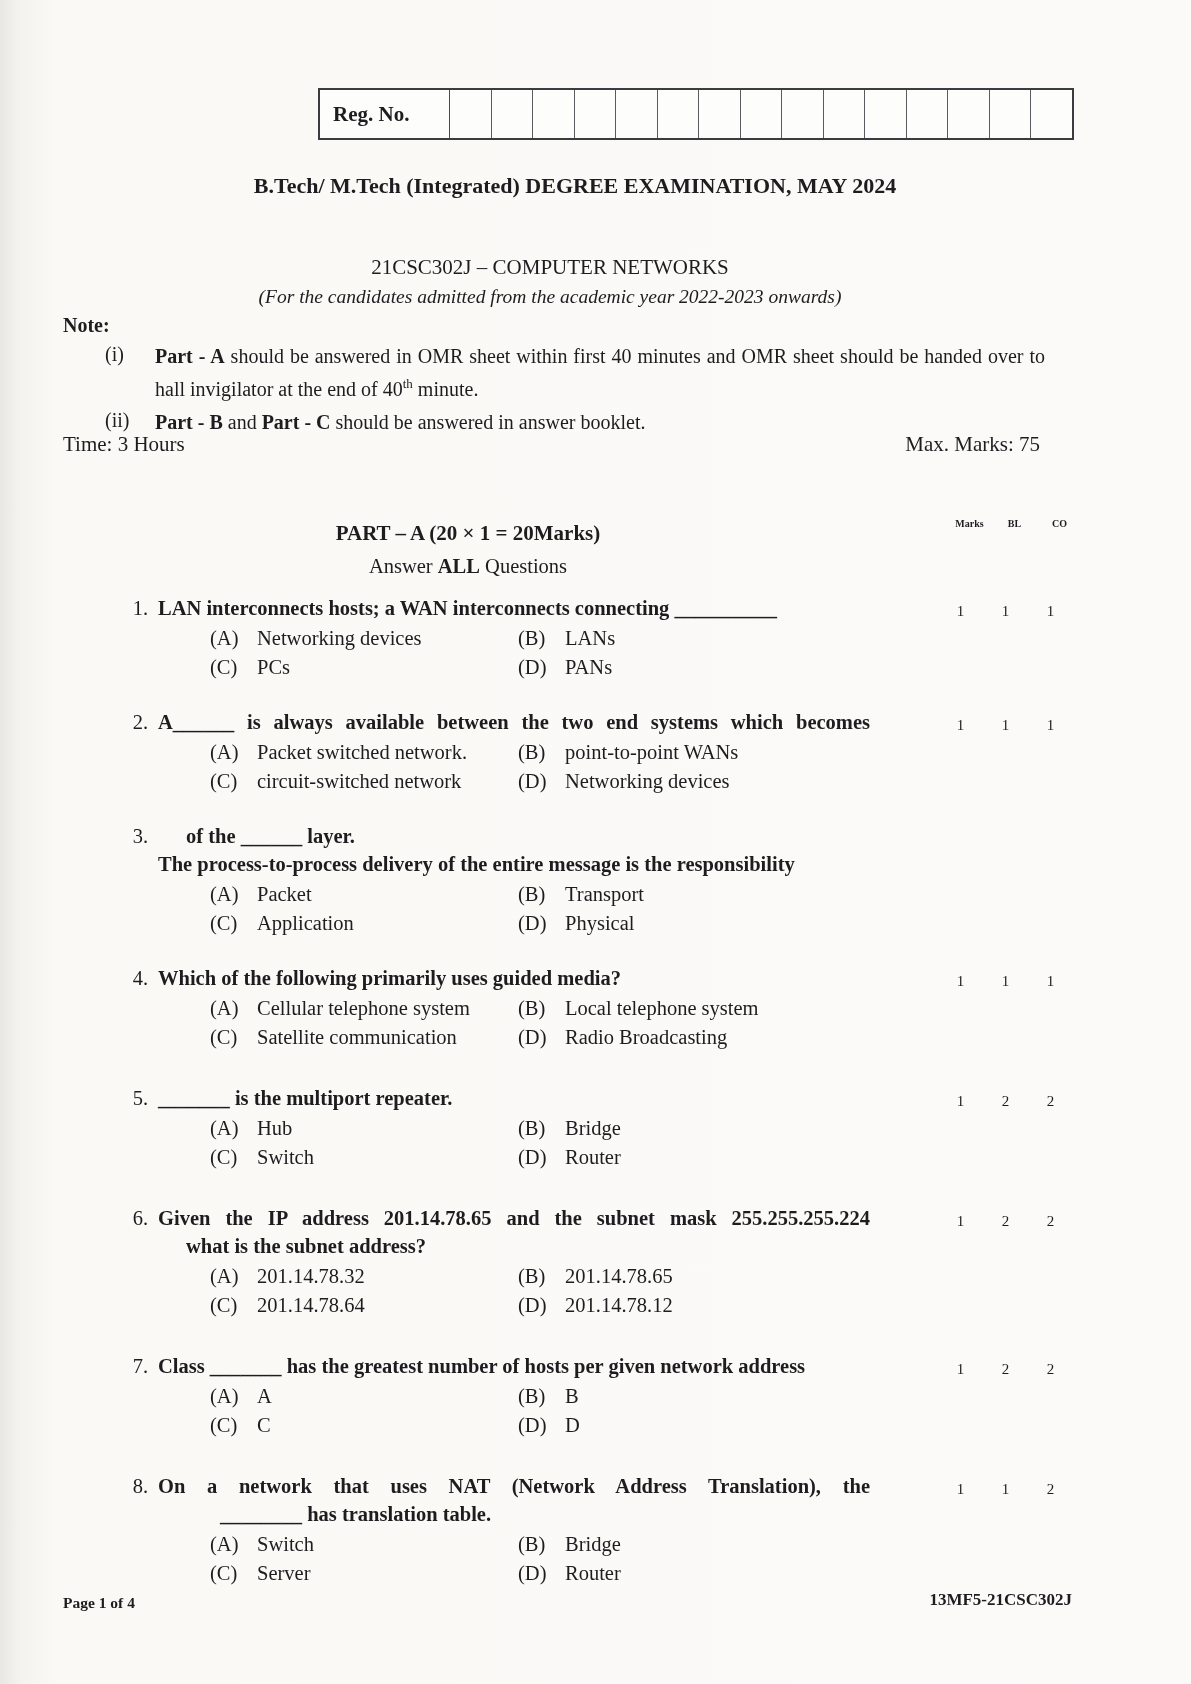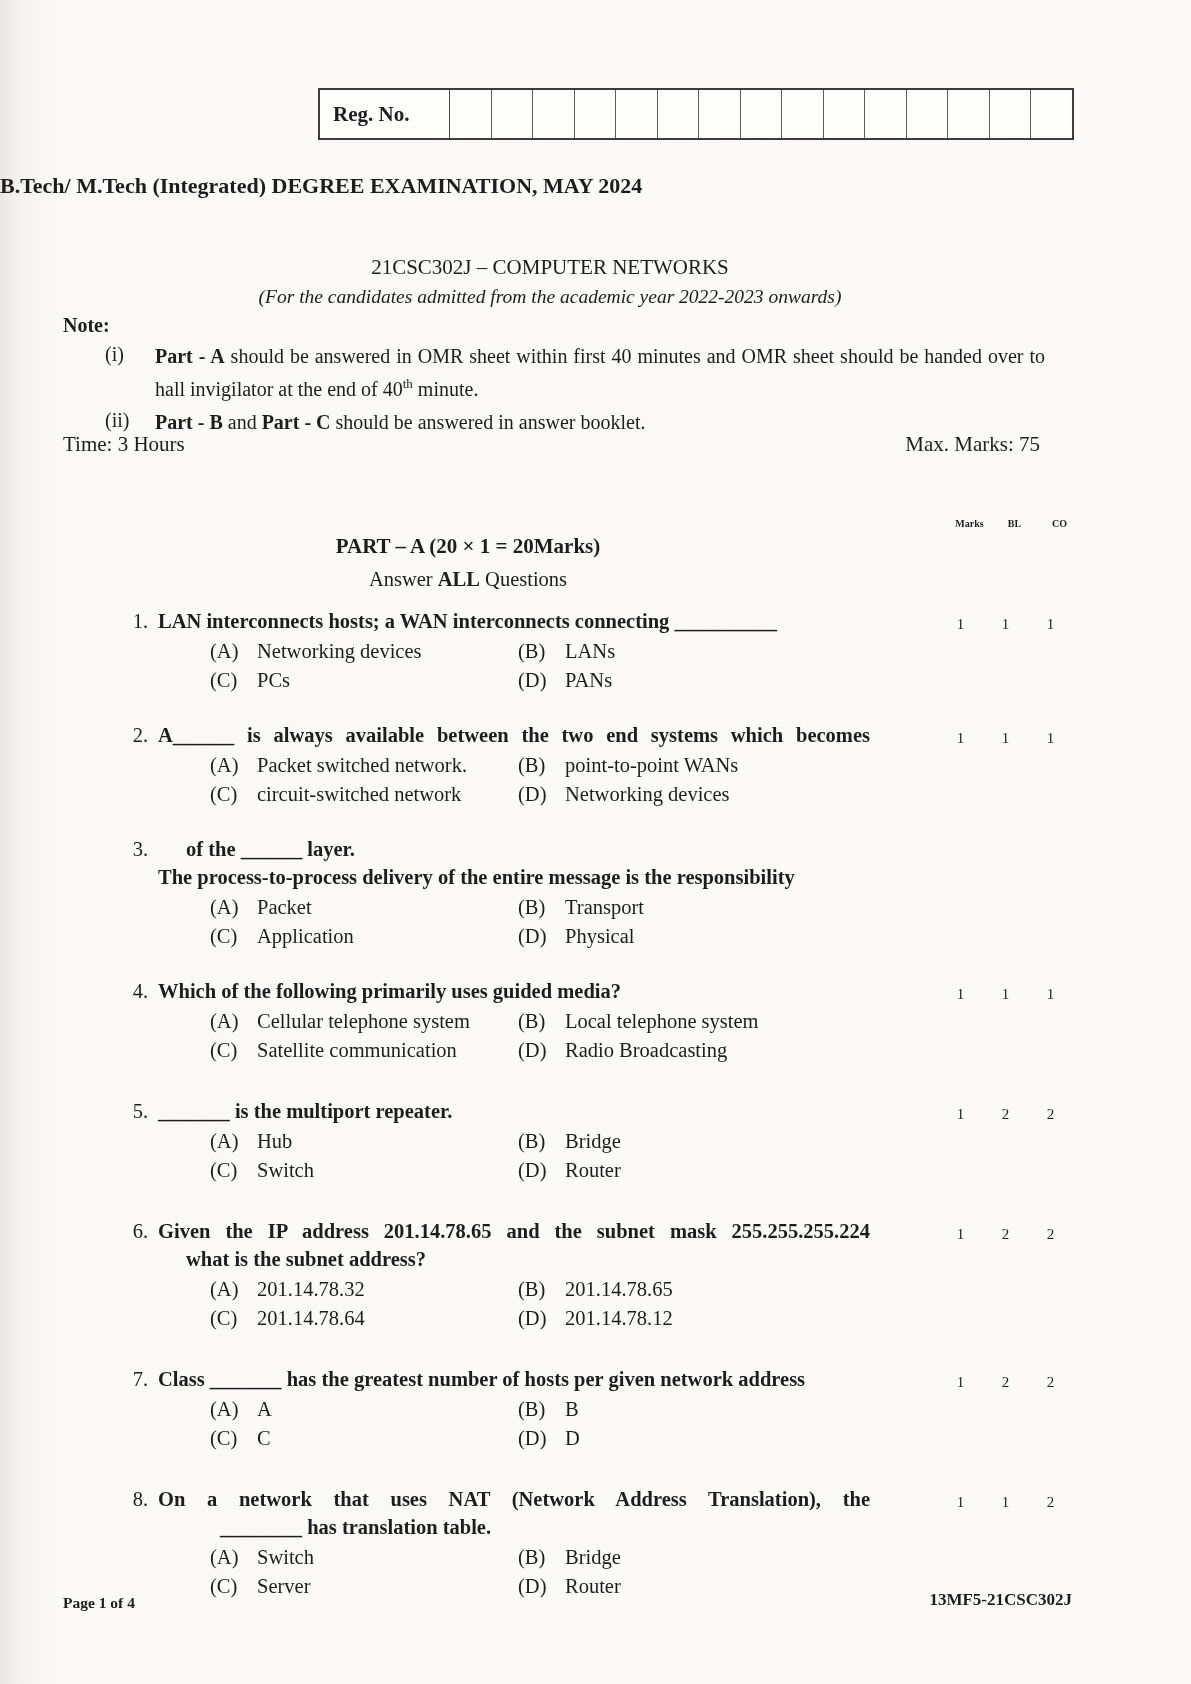--- a/index.html
+++ b/index.html
@@ -9,41 +9,41 @@
       linear-gradient(90deg,#e8e7e4 0px,#f3f2ef 18px,#faf9f6 55px,#fbfaf8 100%);
     font-family:"Liberation Serif","DejaVu Serif",serif;
     color:#1d1d20;overflow:hidden;padding-left:7px;
   }
   
   .regbox{position:absolute;left:318px;top:88px;height:48px;display:flex;border:2px solid #3c3c40;background:#fdfdfb;}
   .reglabel{width:116px;flex:none;display:flex;align-items:center;padding-left:13px;font-weight:bold;font-size:21px;border-right:1px solid #4a4a4e;}
   .regcell{width:40.5px;flex:none;border-right:1px solid #5a5a60;}
   .regcell:last-child{border-right:none;}
   
-  .hdr{position:absolute;top:172px;left:0;width:1150px;text-align:left;}
+  .hdr{position:absolute;top:172px;left:0;width:1150px;text-align:center;}
   .hdr .t1{font-weight:bold;font-size:22px;line-height:28px;}
   .hdr .t2{font-size:21px;line-height:27px;margin-top:6px;}
   .chdr{position:absolute;top:254px;left:0;width:1100px;text-align:center;}
   .chdr .c1{font-size:21px;line-height:27px;}
   .chdr .c2{font-style:italic;font-size:19.5px;line-height:26px;margin-top:3px;}
   
   .noteblock{position:absolute;top:314px;left:63px;width:982px;font-size:20px;}
   .nlabel{font-weight:bold;}
   .nrow{display:flex;margin-top:6px;}
   .nn{width:50px;margin-left:42px;flex:none;}
   .nt{flex:1;text-align:justify;line-height:27px;}
   .b{font-weight:bold;}
   sup{font-size:13px;}
   
   .timerow{position:absolute;top:432px;left:63px;right:158px;display:flex;justify-content:space-between;font-size:21px;}
   
   .mkheader{position:absolute;left:947px;top:518px;display:flex;font-weight:bold;font-size:10px;font-family:"Liberation Serif",serif;}
   .mc{width:45px;text-align:center;}
   
-  .qarea{position:absolute;left:118px;top:532px;width:1010px;}
+  .qarea{position:absolute;left:118px;top:519px;width:1010px;}
   .ptitle{width:700px;text-align:center;font-weight:bold;font-size:21px;line-height:28px;}
   .psub{width:700px;text-align:center;font-size:20.5px;line-height:27px;margin-top:6px;}
   .question{position:relative;margin-top:26px;font-size:20.5px;line-height:28px;}
   .question.mt32{margin-top:32px;}
   .qrow{display:flex;}
   .qnum{width:30px;text-align:right;margin-right:10px;flex:none;}
   .qbody{width:712px;flex:none;}
   .qline{min-height:0;font-weight:bold;}
   .qline.j{text-align:justify;text-align-last:justify;}
   .ind28{margin-left:28px;}

